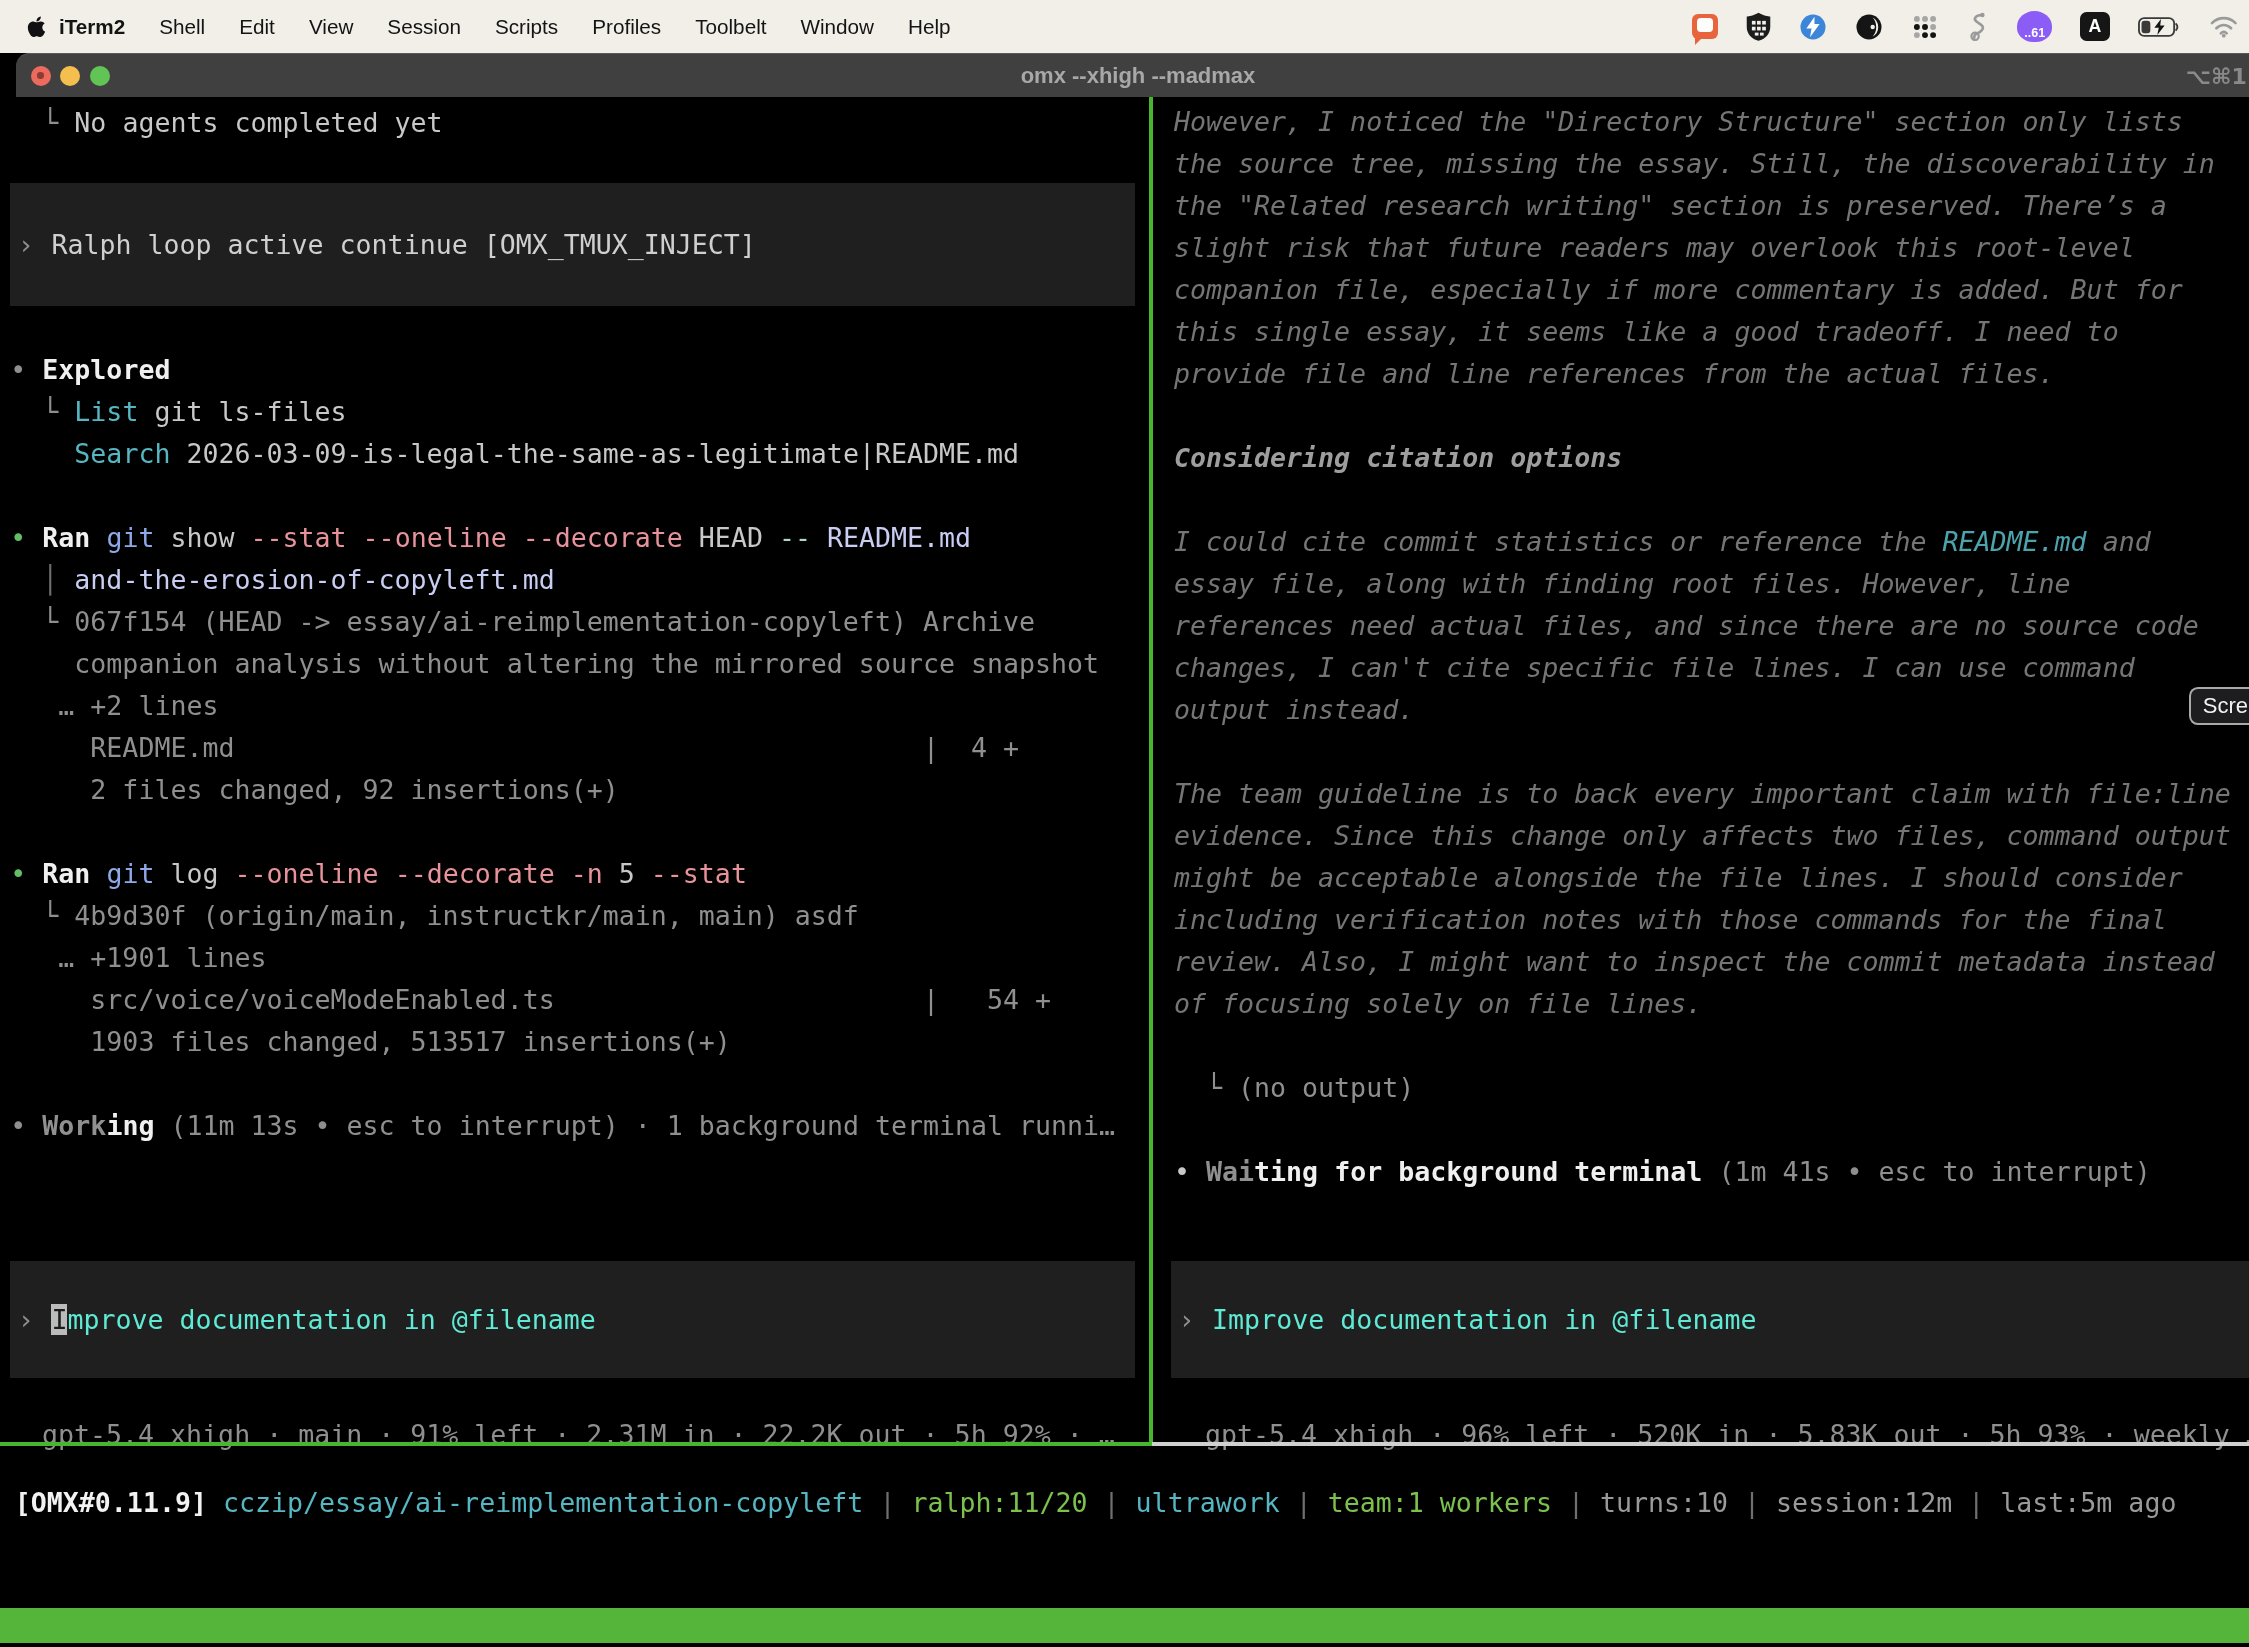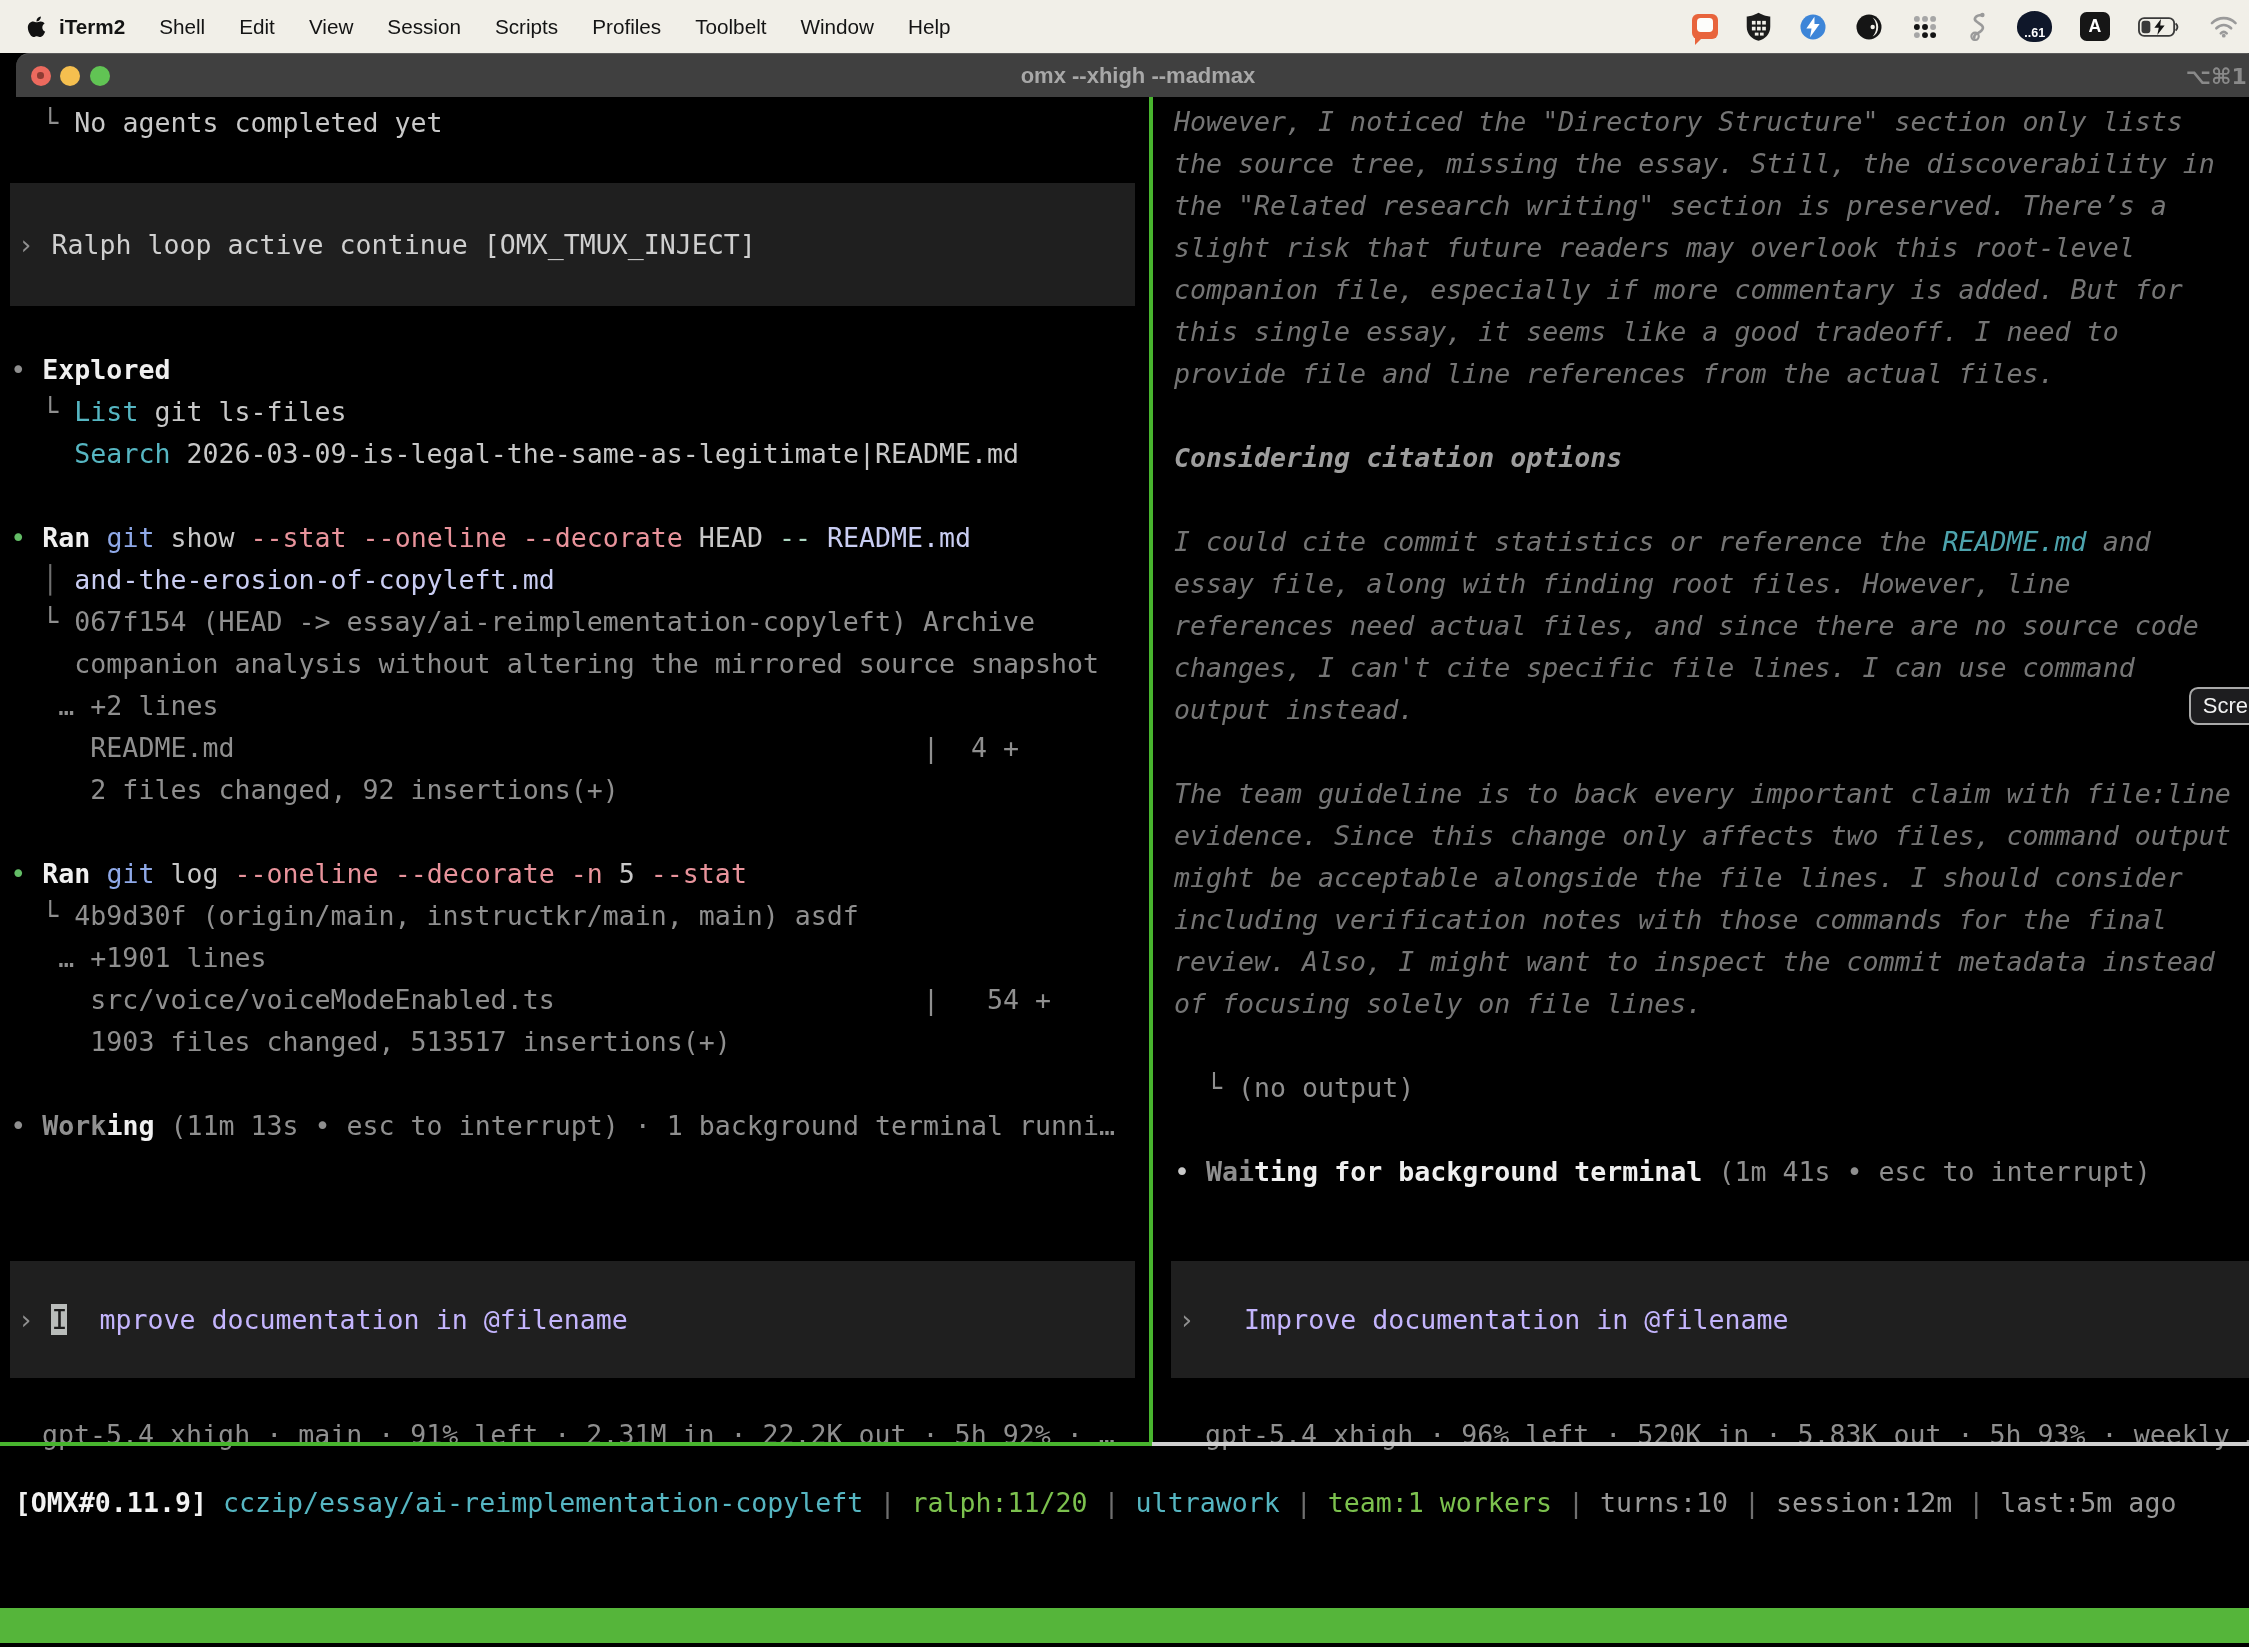--- a/index.html
+++ b/index.html
@@ -11,21 +11,21 @@
            font-family:"Liberation Sans",sans-serif;font-size:20.7px;color:#141414;}
   .menubar .apple{width:22px;height:25px;margin-right:10.3px;display:flex;align-items:center;}
   .menu-items{display:flex;gap:34px;align-items:center;}
   .menu-item{white-space:nowrap;}
   .menu-item.app{font-weight:bold;}
   .statusicons{position:absolute;right:11.8px;top:0;height:53px;display:flex;gap:28px;align-items:center;}
   .sic{display:flex;align-items:center;justify-content:center;}
   .badge-a{width:29.5px;height:29.5px;background:#161616;border-radius:6.6px;color:#fff;
            font-family:"Liberation Sans",sans-serif;font-weight:bold;font-size:17.7px;
            display:flex;align-items:center;justify-content:center;}
-  .badge-61{width:35px;height:31px;background:#0f172a;border-radius:50% 50% 46% 46%;color:#fff;
+  .badge-61{width:35px;height:31px;background:#8b5cf6;border-radius:50% 50% 46% 46%;color:#fff;
             font-family:"Liberation Sans",sans-serif;font-size:12.5px;font-weight:bold;
             display:flex;align-items:flex-end;justify-content:center;padding-bottom:2.2px;box-sizing:border-box;}
   .ic-chat{width:26.6px;height:25px;background:#e8643c;border-radius:5.9px;position:relative;}
   .ic-chat:before{content:"";position:absolute;left:5.2px;top:4.4px;width:16px;height:13.3px;background:#fdfdfb;border-radius:3.7px;}
   .ic-chat:after{content:"";position:absolute;left:3px;bottom:-5.9px;border:5.2px solid transparent;border-top-color:#e8643c;border-left-color:#e8643c;}
   
   .titlebar{position:absolute;left:16px;top:53px;width:2244px;height:44px;background:#404040;
             border-radius:13.3px 13.3px 0 0;border-top:1.5px solid #5a5a5a;box-sizing:border-box;}
   .tl{position:absolute;top:11.8px;width:20px;height:20px;border-radius:50%;}
   .tl.red{left:14.8px;background:#ec6a5e;}
@@ -53,21 +53,21 @@
   .banner{position:absolute;left:10.3px;top:183px;width:1125px;height:123px;background:#1f1f1f;
           display:flex;align-items:center;padding-left:7.4px;box-sizing:border-box;
           font-size:26.6px;white-space:pre;}
   .banner .chev{color:#8f8f8f;margin-right:17.7px;}
   .banner .btxt{color:#cfcfcf;}
   .prompt-box{position:absolute;background:#1f1f1f;height:117px;display:flex;align-items:center;
               padding-left:7.4px;box-sizing:border-box;font-size:26.6px;white-space:pre;}
   .prompt-box.pl{left:10.3px;top:1261px;width:1125px;}
   .prompt-box.pr{left:1171px;top:1261px;width:1079px;}
   .prompt-box .chev{color:#8f8f8f;margin-right:17.7px;}
-  .prompt-box .ptxt{color:#c4b5fd;padding-left:32px;}
+  .prompt-box .ptxt{color:#5eead4;}
   .cursorblk{background:#b9bcba;color:#1c1c1c;}
   .statusrow{position:absolute;top:1386px;height:41px;line-height:41px;font-size:26.6px;color:#8f8f8f;white-space:pre;margin-top:28px;}
   .statusrow.sl{left:42px;}  .statusrow.sr{left:1205px;}
   .vdivider{position:absolute;left:1149px;top:97px;width:3.7px;height:1349px;background:#48b52e;}
   .hline-l{position:absolute;left:0;top:1442px;width:1149px;height:3.7px;background:#48b52e;}
   .hline-r{position:absolute;left:1152px;top:1442px;width:1098px;height:3.7px;background:#d0d0d0;}
   .omx-status{position:absolute;left:14.8px;top:1482px;height:41px;line-height:41px;font-size:26.6px;white-space:pre;}
   .tmuxbar{position:absolute;left:0;top:1608px;width:2250px;height:35px;background:#55b53a;
            font-size:25px;line-height:35px;color:#0a0a0a;white-space:pre;}
   .tmuxbar .tleft{position:absolute;left:7.4px;}

